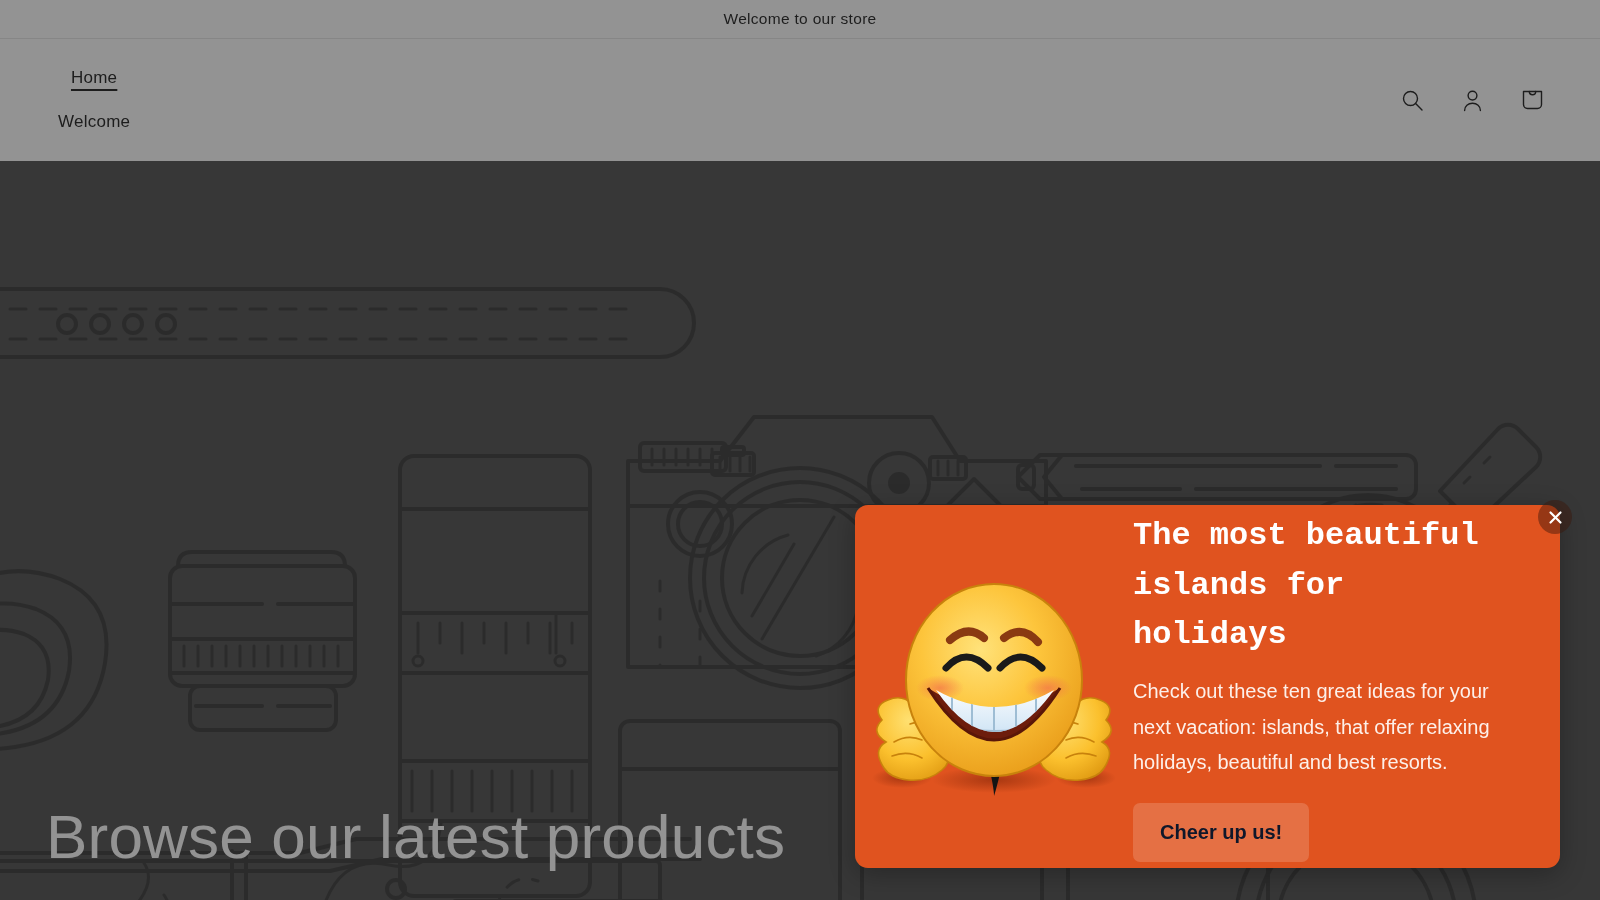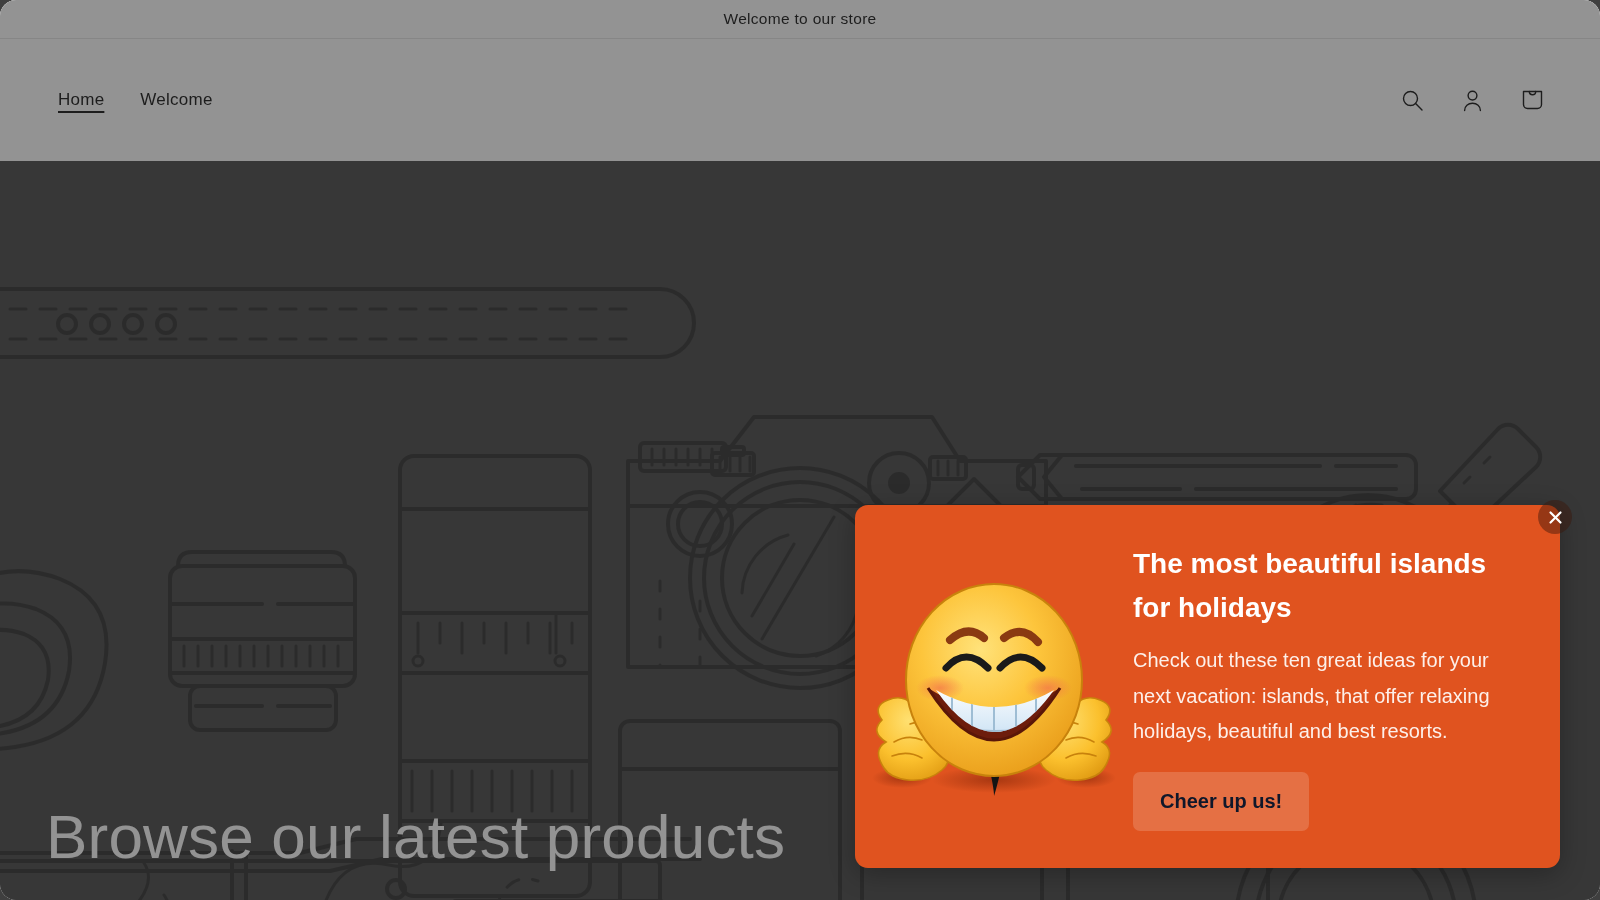--- a/index.html
+++ b/index.html
@@ -13,21 +13,20 @@
     background: #3f3f3f;
   }
 
   
   .page {
     position: relative;
     width: 1600px;
     height: 900px;
     overflow: hidden;
     background: #ffffff;
-    border-radius: 16px;
   }
 
   
   .announcement-bar {
     position: relative;
     height: 39px;
     background: #ffffff;
     display: flex;
     align-items: center;
     justify-content: center;
@@ -47,20 +46,21 @@
     background: #ffffff;
     display: flex;
     align-items: center;
     padding: 0 46px;
   }
   .nav-list {
     display: flex;
     align-items: center;
     gap: 12px;
     list-style: none;
+    flex-direction: column;
   }
   .nav-link {
     display: inline-block;
     font-size: 17px;
     letter-spacing: .25px;
     color: #121212;
     text-decoration: none;
     padding: 6px 12px;
     line-height: 1.2;
   }
@@ -142,26 +142,26 @@
     display: flex;
     align-items: center;
     justify-content: center;
     padding-left: 8px;
   }
   .promo-body {
     flex: 1;
     padding: 10px 44px 10px 8px;
   }
   .promo-title {
-    font-size: 28px;
+    font-size: 32px;
     font-weight: 700;
     line-height: 1.55;
     color: #ffffff;
     margin-bottom: 14px;
-    font-family: Liberation Sans, sans-serif;
+    font-family: Liberation Mono, monospace;
   }
   .promo-desc {
     font-size: 20px;
     font-weight: 400;
     line-height: 1.78;
     color: #fdf0ea;
     margin-bottom: 22px;
     font-family: "Liberation Sans", sans-serif;
   }
   .promo-cta {

